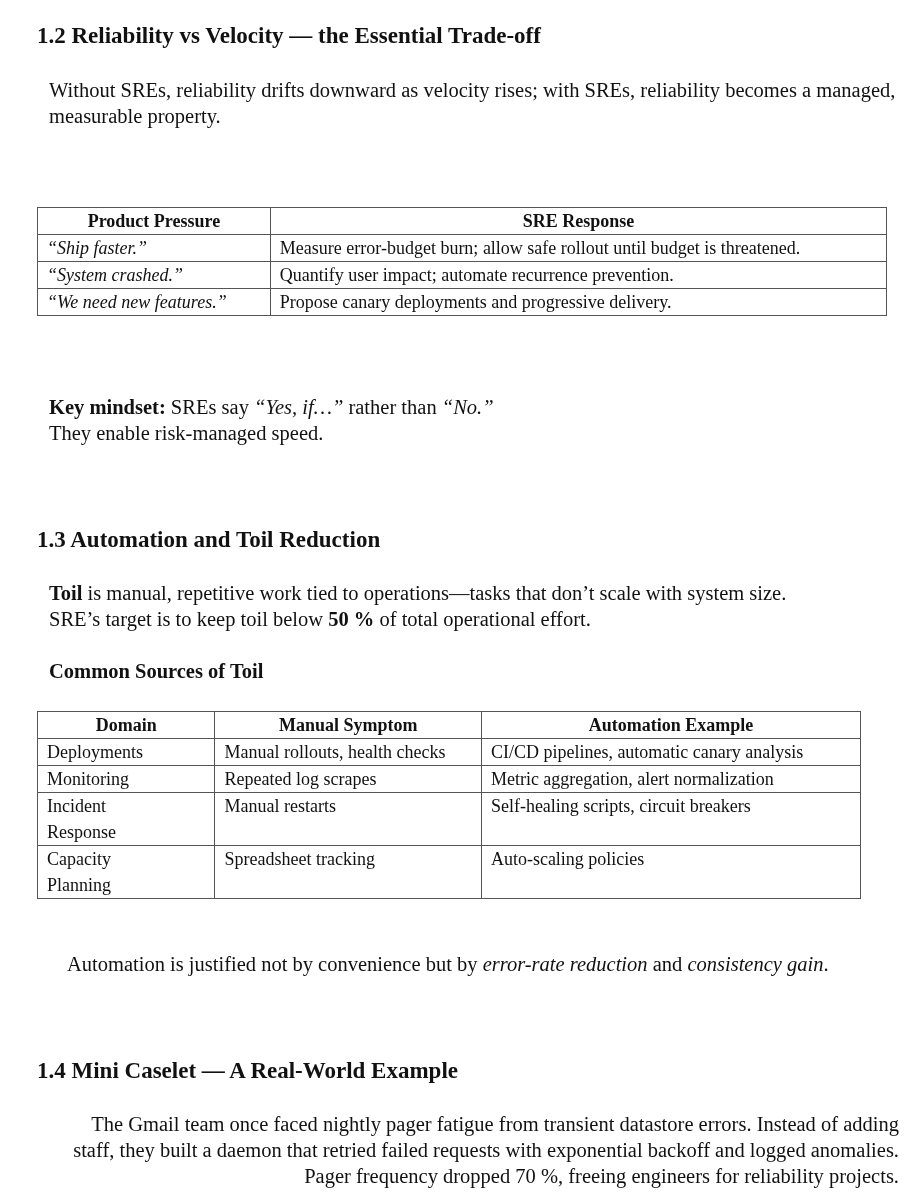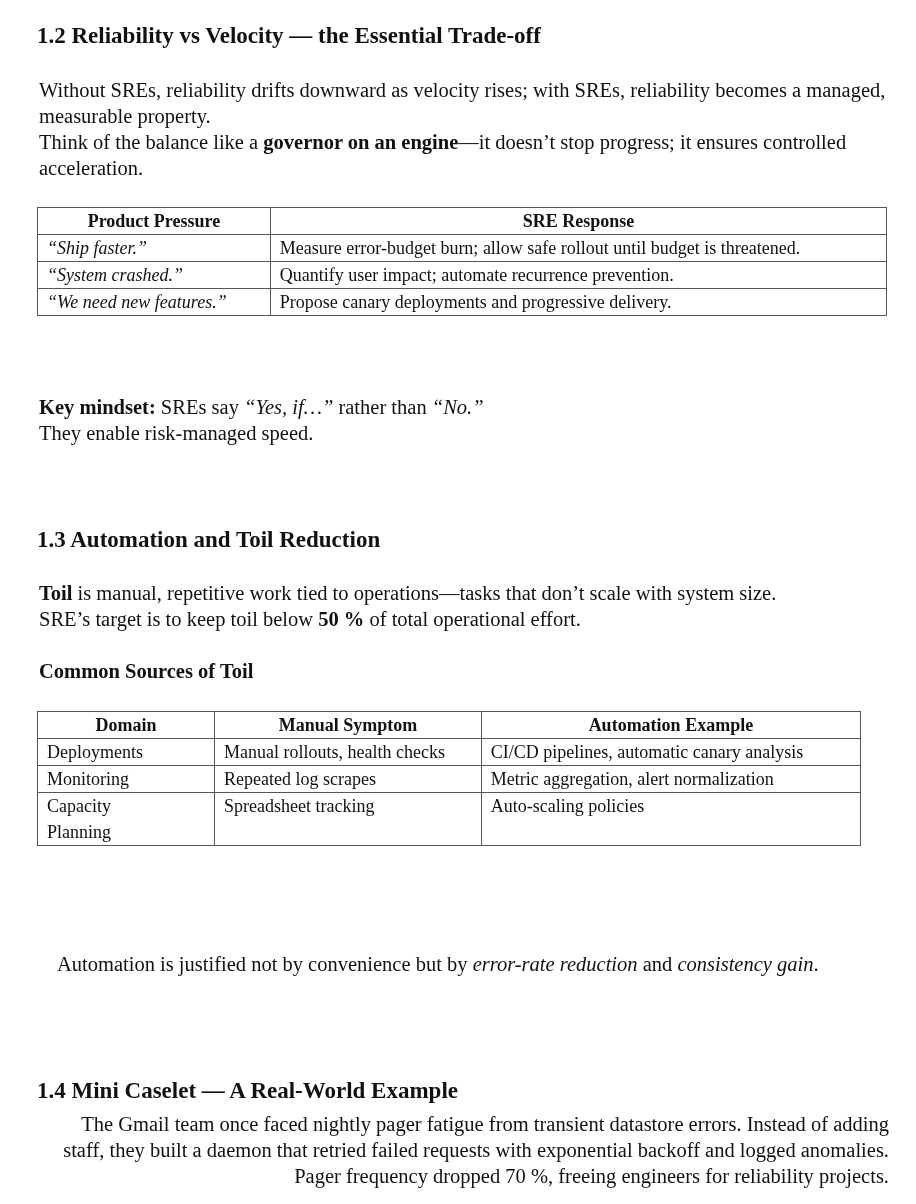--- a/index.html
+++ b/index.html
@@ -7,21 +7,21 @@
     width: 916px; height: 1204px; overflow: hidden; position: relative;
     font-family: "Liberation Serif", serif; color: #111111;
     font-size: 20.5px; line-height: 26px;
   }
   .page { position: absolute; left: 37px; top: 0; width: 850px; }
   h2 {
     font-family: "Liberation Serif", serif; font-weight: bold;
     font-size: 23px; line-height: 28px; margin: 0; position: absolute; left: 0;
   }
   p { margin: 0; }
-  .block { position: absolute; left: 2px; width: 850px; }
+  .block { position: absolute; left: 12px; width: 850px; }
   b { font-weight: bold; }
   i { font-style: italic; }
   table {
     border-collapse: collapse; position: absolute; left: 0;
     font-family: "Liberation Serif", serif; font-size: 18px; line-height: 26px;
   }
   td, th {
     border: 1px solid #555555; vertical-align: top; padding: 0 0 0 9px;
     text-align: left; font-weight: normal;
   }
@@ -30,21 +30,20 @@
 </style>
 </head>
 <body>
 
 <div class="page">
 
   <h2 style="top:22px;">1.2 Reliability vs Velocity — the Essential Trade-off</h2>
 
   <div class="block" style="top:77px;">
     <p>Without SREs, reliability drifts downward as velocity rises; with SREs, reliability becomes a managed, measurable property.</p>
-    <p><span>Think of the balance like a </span><b>governor on an engine</b><span>—it doesn’t stop progress; it ensures controlled acceleration.</span></p>
   </div>
 
   <table style="top:207px; width:850px;">
     <colgroup>
         <col style="width:233px">
         <col style="width:617px">
       </colgroup>
     <tbody>
         <tr>
       <th>Product Pressure</th>
@@ -95,30 +94,35 @@
       <td>Deployments</td>
       <td style="padding-right:12px;">Manual rollouts, health checks</td>
       <td style="padding-right:40px;">CI/CD pipelines, automatic canary analysis</td>
     </tr>
     <tr>
       <td>Monitoring</td>
       <td>Repeated log scrapes</td>
       <td style="white-space:nowrap;">Metric aggregation, alert normalization</td>
     </tr>
     <tr>
+      <td style="padding-right:60px;">Incident Response</td>
+      <td>Manual restarts</td>
+      <td>Self-healing scripts, circuit breakers</td>
+    </tr>
+    <tr>
       <td style="padding-right:60px;">Capacity Planning</td>
       <td>Spreadsheet tracking</td>
       <td>Auto-scaling policies</td>
     </tr>
   </tbody>
     </table>
 
   <div class="block" style="top:951px;margin-left:18px;">
     <p><span>Automation is justified not by convenience but by </span><i>error-rate reduction</i><span> and </span><i>consistency gain</i><span>.</span></p>
   </div>
 
-  <h2 style="top:1057px;margin-top:20px;">1.4 Mini Caselet — A Real-World Example</h2>
+  <h2 style="top:1057px;">1.4 Mini Caselet — A Real-World Example</h2>
 
   <div class="block" style="top:1111px;text-align:right;">
     <p>The Gmail team once faced nightly pager fatigue from transient datastore errors. Instead of adding staff, they built a daemon that retried failed requests with exponential backoff and logged anomalies. Pager frequency dropped 70 %, freeing engineers for reliability projects.</p>
   </div>
 
 </div>
 
 </body></html>

